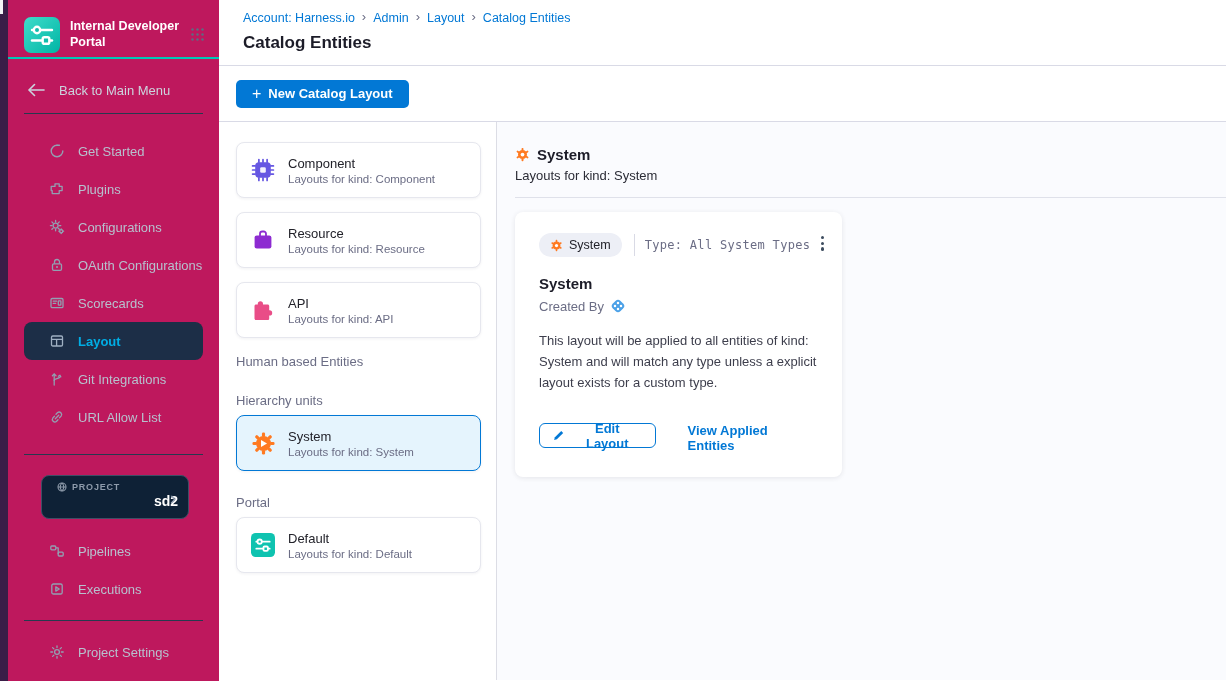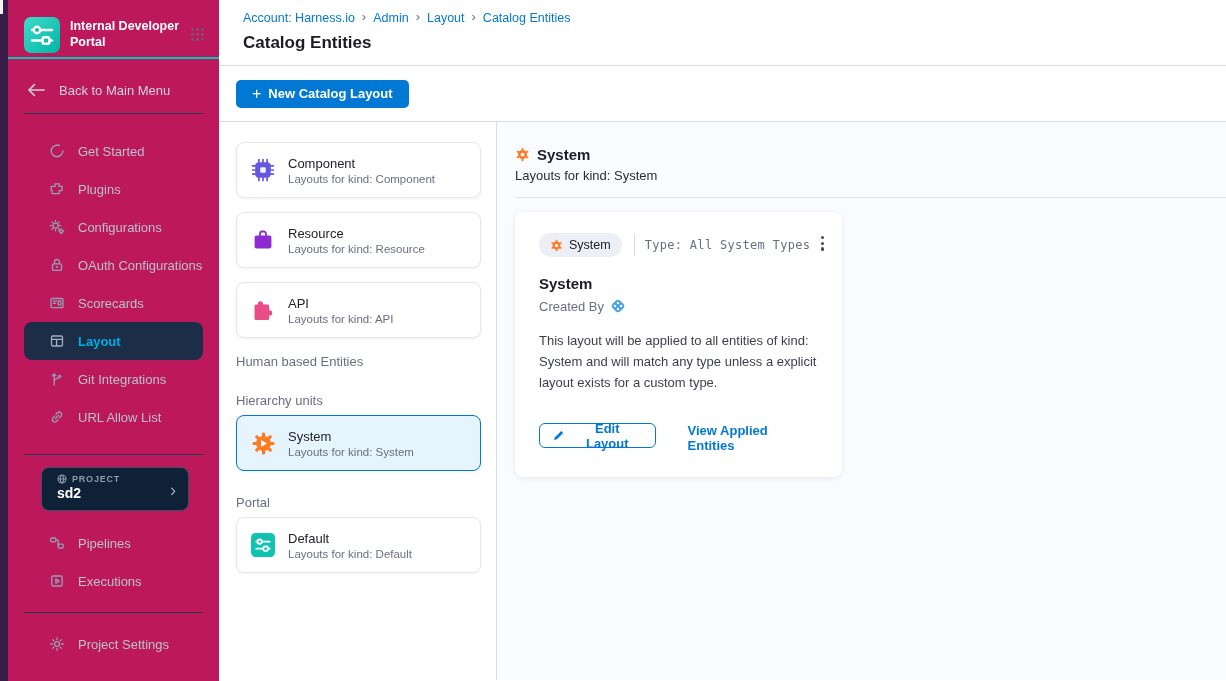--- a/index.html
+++ b/index.html
@@ -16,21 +16,21 @@
   .logo-box { width:36px; height:36px; flex:none; }
   .logo-title { color:#fff; font-weight:bold; font-size:12.5px; line-height:1.25; width:118px; }
   .grid-icon { margin-left:auto; flex:none; }
   .back-row { display:flex; align-items:center; gap:14px; margin:20px 16px 0 20px; height:22px; color:#ccd4de; font-size:13px; cursor:pointer; }
   .side-div { border:none; border-top:1px solid #27394f; margin:12px 16px 0 16px; }
   .nav { list-style:none; margin-top:18px; }
   .nav li { display:flex; align-items:center; gap:13px; height:38px; padding-left:24px; margin:0 16px; border-radius:8px; cursor:pointer; }
   .nav li .nav-ic { width:17px; display:flex; justify-content:center; flex:none; }
   .nav li.active { background:#1c2e47; color:#00ade4; font-weight:bold; }
   .div2 { margin-top:18px; }
-  .project-box { margin:12px 0 0 33px; width:148px; height:44px; border:1px solid #3f4e66; border-radius:8px; background:#0e2136; padding:6px 10px 0 15px; position:relative; cursor:pointer; }
+  .project-box { margin:20px 0 0 33px; width:148px; height:44px; border:1px solid #3f4e66; border-radius:8px; background:#0e2136; padding:6px 10px 0 15px; position:relative; cursor:pointer;text-align:right; }
   .project-label { display:flex; align-items:center; gap:5px; font-size:9px; letter-spacing:.8px; color:#8e9bab; font-weight:bold; }
   .project-name { color:#fff; font-weight:bold; font-size:14px; margin-top:1px; }
   .project-chev { position:absolute; right:12px; top:12px; color:#9aa7b8; font-size:18px; }
   .nav3 { margin-top:13px; }
   .nav4 { margin-top:12px; }
 
   
   .main { position:absolute; left:219px; top:0; width:1007px; height:611px; }
   .page-header { height:66px; background:#fff; border-bottom:1px solid #d9dae6; padding:10px 0 0 24px; }
   .breadcrumb { display:flex; align-items:center; gap:7px; font-size:12.5px; color:#0278d5; }

